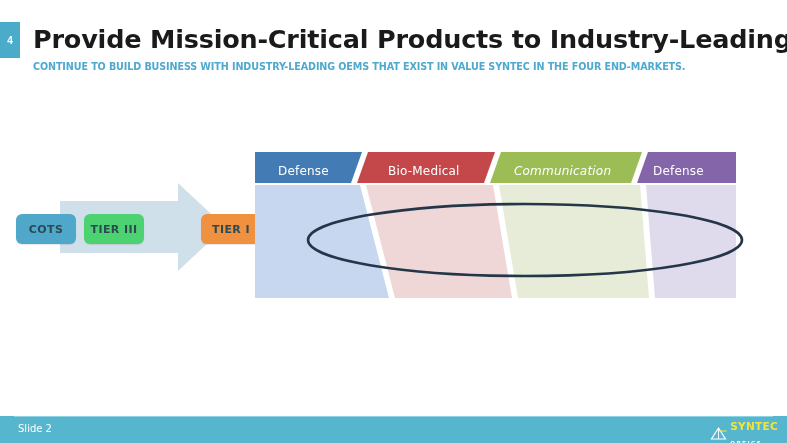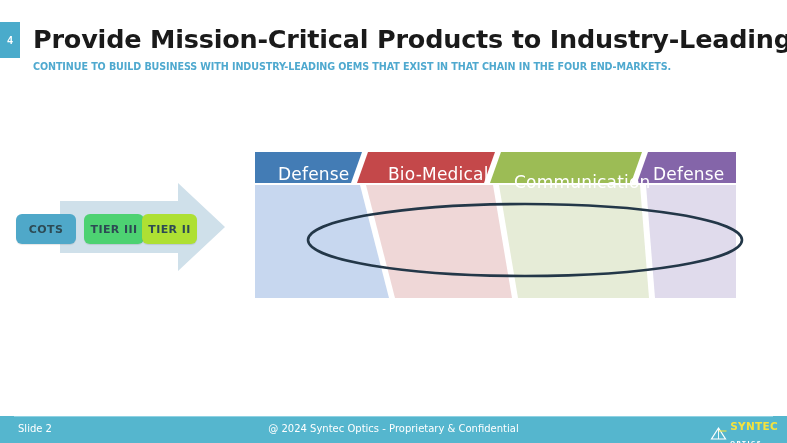--- a/index.html
+++ b/index.html
@@ -51,28 +51,28 @@
   .chip-t3  {left:84px;width:60px;background:#4dd272;}
   .chip-t2  {left:142px;width:55px;background:#aee033;}
   .chip-t1  {left:201px;width:60px;background:#f0913f;}
 
   
   .markets{position:absolute;left:250px;top:152px;width:500px;height:150px;}
   .markets svg{display:block;}
 
   .tab-label{
     position:absolute;
-    font-size:17px;color:#ffffff;
+    font-size:12px;color:#ffffff;
     white-space:nowrap;
     font-family:"DejaVu Sans", sans-serif;
     letter-spacing:0.2px;
   }
   .lab-defense{left:278px;top:164px;}
   .lab-bio{left:388px;top:164px;text-align:center;}
-  .lab-comm{left:514px;top:172px;}
+  .lab-comm{left:514px;top:164px;font-style:italic;}
   .lab-cons{left:653px;top:164px;}
 
   
   .ellipse-wrap{position:absolute;left:305px;top:200px;width:440px;height:80px;}
   .callout-text{
     position:absolute;left:362px;top:236px;
     font-size:24px;color:#0d0d0d;white-space:nowrap;
     font-family:"Liberation Sans", sans-serif;
     letter-spacing:0.2px;
   }
@@ -111,36 +111,36 @@
     font-family:"DejaVu Sans", sans-serif;margin-top:1px;
   }
 </style>
 </head>
 <body>
 
 <div class="slide">
 
   <div class="num-badge">4</div>
   <div class="title">Provide Mission-Critical Products to Industry-Leading Integrators</div>
-  <div class="subtitle">CONTINUE TO BUILD BUSINESS WITH INDUSTRY-LEADING OEMS THAT EXIST IN THAT CHAIN IN THE FOUR END-MARKETS.</div>
+  <div class="subtitle">CONTINUE TO BUILD BUSINESS WITH INDUSTRY-LEADING OEMS THAT EXIST IN VALUE SYNTEC IN THE FOUR END-MARKETS.</div>
 
   <div class="arrow-wrap">
     <svg width="165" height="88" viewBox="0 0 165 88" xmlns="http://www.w3.org/2000/svg">
       <polygon points="0,18 118,18 118,0 165,44 118,88 118,70 0,70" fill="#cfe0ea"></polygon>
     </svg>
   </div>
 
   <div class="chip chip-cots">
     <span>COTS</span>
   </div>
   <div class="chip chip-t3">
     <span>TIER III</span>
   </div>
-  <div class="chip chip-t2">
-    <span>TIER II</span>
+  <div class="chip chip-t1">
+    <span>TIER I</span>
   </div>
 
   <div class="markets">
     <svg width="500" height="150" viewBox="0 0 500 150" xmlns="http://www.w3.org/2000/svg">
 
       <polygon points="5,33 110,33 139,146 5,146" fill="#c7d7ef"></polygon>
       <polygon points="116,33 243,33 262,146 145,146" fill="#efd7d7"></polygon>
       <polygon points="249,33 390,33 399,146 268,146" fill="#e6ecd7"></polygon>
       <polygon points="396,33 486,33 486,146 405,146" fill="#e0dbec"></polygon>
 
@@ -158,21 +158,20 @@
 
   <div class="ellipse-wrap">
     <svg width="440" height="80" viewBox="0 0 440 80" xmlns="http://www.w3.org/2000/svg">
       <ellipse cx="220" cy="40" rx="217" ry="36" fill="none" stroke="#233748" stroke-width="2.6"></ellipse>
     </svg>
   </div>
 
   <div class="footer">
     <div class="footer-line"></div>
     <div class="footer-left">Slide 2</div>
-    <div class="footer-center">@ 2024 Syntec Optics - Proprietary &amp; Confidential</div>
     <div class="logo">
       <svg class="logo-mark" viewBox="0 0 17 15" xmlns="http://www.w3.org/2000/svg">
         <polygon points="8.5,2 15.5,13 1.5,13" fill="none" stroke="#ffffff" stroke-width="1.2"></polygon>
         <polyline points="8.5,2 8.5,13" fill="none" stroke="#ffffff" stroke-width="0.9"></polyline>
         <line x1="9" y1="5" x2="16.5" y2="5" stroke="#f5e23c" stroke-width="1.1"></line>
       </svg>
       <div class="logo-txt">
         <div class="logo-name">SYNTEC</div>
         <div class="logo-sub">OPTICS</div>
       </div>

